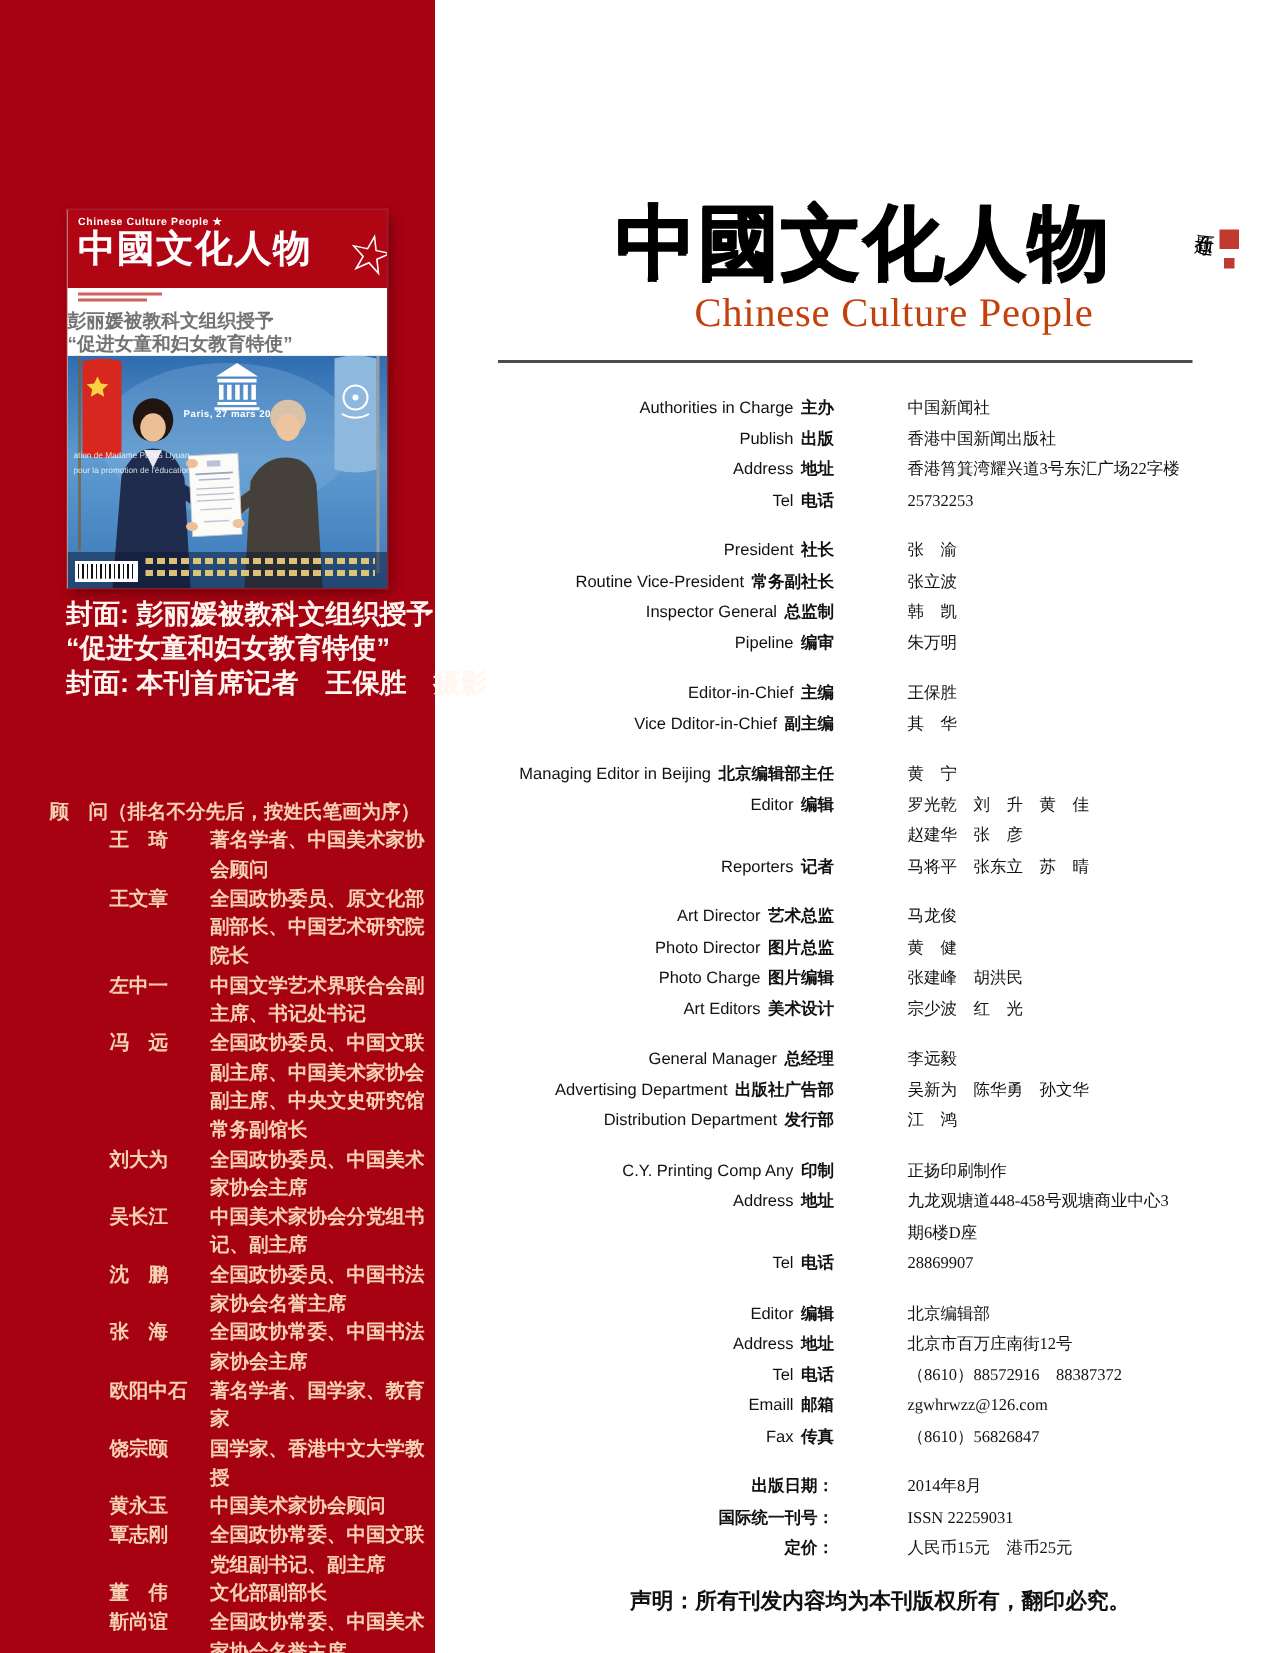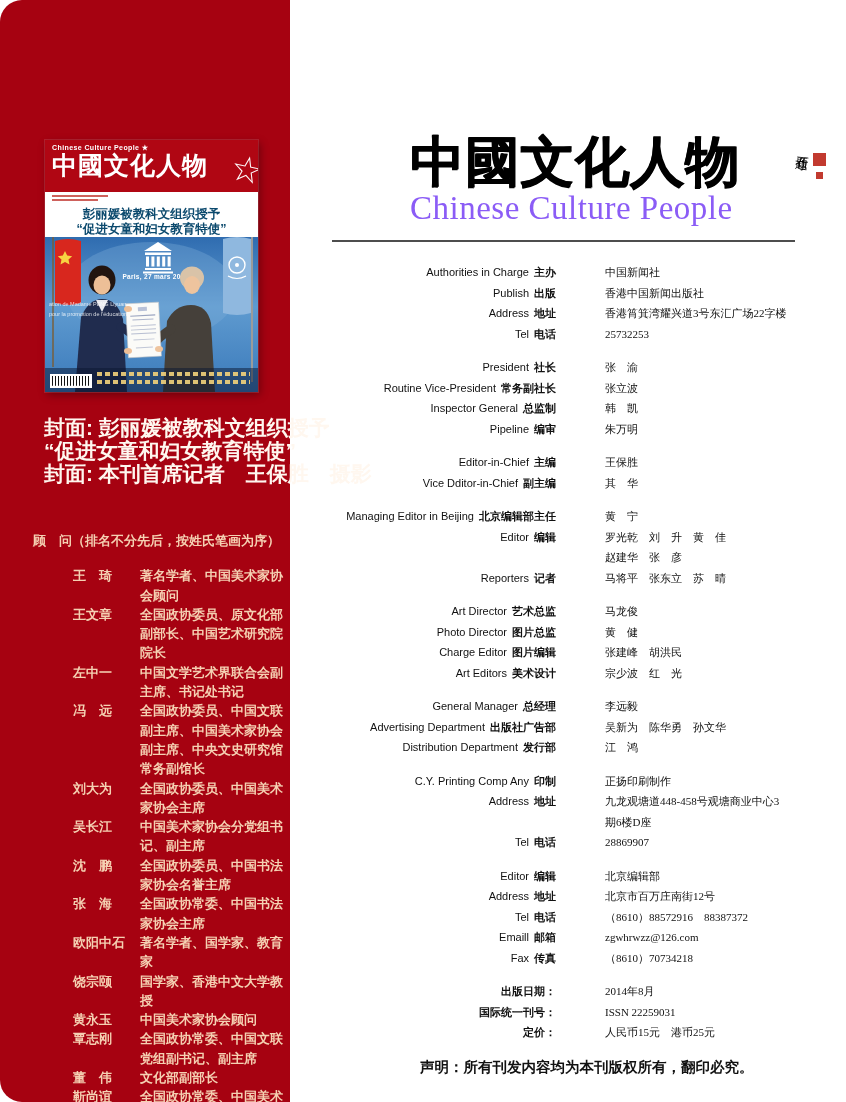--- a/index.html
+++ b/index.html
@@ -1,78 +1,78 @@
 <!DOCTYPE html>
 <html><head>
 <meta charset="utf-8">
 <style>
   html,body{margin:0;padding:0;background:#fff;}
   .page{position:relative;width:846px;height:1102px;overflow:hidden;background:#fff;
-        font-family:"Liberation Sans",sans-serif;color:#111;border-radius:22px;}
+        font-family:"Liberation Sans",sans-serif;color:#111;}
 
   
   .sidebar{position:absolute;left:0;top:0;width:290px;height:1102px;background:#a60211;}
 
   
   .cover{position:absolute;left:45px;top:140px;width:213px;height:252px;background:#fff;
          box-shadow:0 0 0 1px rgba(255,255,255,.12),2px 3px 8px rgba(0,0,0,.35);overflow:hidden;}
   .cover-header{position:relative;height:52px;background:#b00613;padding:4px 7px 0 7px;box-sizing:border-box;}
   .cover-tagline{color:#fff;font-size:7px;letter-spacing:.4px;font-weight:bold;}
   .cover-title{color:#fff;font-size:25px;font-weight:bold;font-family:"DejaVu Serif",serif;
                letter-spacing:1px;line-height:28px;white-space:nowrap;}
   .cover-star{position:absolute;right:-5px;top:12px;color:#fff;font-size:36px;line-height:36px;
               transform:rotate(12deg);}
   .issue-strip{height:15px;background:#fff;padding:3px 0 0 7px;box-sizing:border-box;}
   .issue-strip i{display:block;height:2px;background:#c23a33;opacity:.8;margin-bottom:2px;}
   .issue-strip i:first-child{width:56px;}
   .issue-strip i:last-child{width:46px;}
-  .cover-headline{height:30px;background:#fff;text-align:center;color:#0c4a6e;font-weight:bold;
+  .cover-headline{height:30px;background:#fff;text-align:left;color:#737373;font-weight:bold;
                   font-size:12.5px;line-height:15px;white-space:nowrap;}
   .cover-photo{position:relative;height:155px;overflow:hidden;}
   .cover-photo svg{position:absolute;left:0;top:0;}
   .photo-loc{position:absolute;left:0;top:36px;width:100%;text-align:center;color:#fff;
              font-size:6.5px;font-weight:bold;letter-spacing:.3px;}
   .photo-frag{position:absolute;left:4px;width:205px;color:#fff;font-size:5.5px;opacity:.8;
               white-space:nowrap;overflow:hidden;}
   .photo-frag.f1{top:64px;}
   .photo-frag.f2{top:74px;}
   .photo-overlay{position:absolute;left:0;bottom:0;width:100%;height:24px;
                  background:rgba(10,22,48,.5);}
   .photo-overlay i{display:block;height:4px;margin:4px 8px 0 52px;opacity:.9;
       background:repeating-linear-gradient(90deg,#f3d27a 0 5px,transparent 5px 8px);}
   .barcode{position:absolute;left:5px;bottom:4px;width:42px;height:14px;background:#fff;
       background-image:repeating-linear-gradient(90deg,#111 0 1px,transparent 1px 3px);
       background-size:90% 70%;background-position:50% 50%;background-repeat:no-repeat;
       box-shadow:inset 0 0 0 2px #fff;}
 
   
-  .cover-caption{position:absolute;left:44px;top:416px;color:#fff7ef;font-weight:bold;
-                 font-size:21px;line-height:23px;white-space:nowrap;}
+  .cover-caption{position:absolute;left:44px;top:398px;color:#fff7ef;font-weight:bold;
+                 font-size:18px;line-height:23px;white-space:nowrap;}
 
   
   .advisors{position:absolute;left:33px;top:531px;width:250px;color:#f5d0b2;
             font-size:13px;line-height:19.3px;font-weight:bold;}
-  .advisors-title{margin-bottom:16px;}
+  .advisors-title{margin-bottom:0;}
   .advisor-row{display:flex;margin-left:40px;}
   .advisor-name{min-width:58px;margin-right:9px;white-space:nowrap;}
   .advisor-desc{flex:1;}
 
   
   .main{position:absolute;left:332px;top:0;width:478px;}
   .logo-block{position:relative;margin:133px 0 0 78px;width:372px;}
   .logo-zh{font-family:"DejaVu Serif",serif;font-weight:bold;font-size:54px;line-height:56px;
            letter-spacing:1px;color:#000;white-space:nowrap;
            text-shadow:1px 0 0 #000,0 1px 0 #000;}
   .logo-sign{position:absolute;right:-44px;top:14px;width:34px;height:92px;}
   .sign-text{writing-mode:vertical-rl;font-family:"DejaVu Serif",serif;font-size:13px;
              color:#000;margin-left:2px;transform:rotate(6deg);}
   .seal{position:absolute;right:0;top:6px;width:13px;height:13px;background:#c23a2f;
         box-shadow:0 16px 0 -3px #c23a2f;}
-  .logo-en{font-family:"Liberation Serif",serif;font-size:33px;line-height:38px;color:#8b5cf6;
-           letter-spacing:.5px;white-space:nowrap;}
+  .logo-en{font-family:"Liberation Serif",serif;font-size:27px;line-height:38px;color:#c2410c;
+           letter-spacing:.5px;white-space:nowrap;text-align:center;}
   .divider{height:2px;background:#4d4d4d;margin-top:13px;width:463px;}
 
   .masthead{margin-top:20px;}
   .m-section{margin-bottom:13px;}
   .m-row{display:flex;line-height:20.5px;font-size:11px;gap:36px;}
   .m-label{width:224px;text-align:right;flex-shrink:0;}
   .m-label .zh{font-weight:bold;margin-left:5px;}
   .m-values{margin-left:13px;font-family:Liberation Serif, serif;}
   .m-values div{white-space:nowrap;}
   .statement{margin:15px 0 0 88px;font-weight:bold;font-size:14.5px;}
@@ -356,21 +356,21 @@
               <div>马龙俊</div>
             </div>
           </div>
           <div class="m-row">
             <div class="m-label"><span class="en">Photo Director</span><span class="zh">图片总监</span></div>
             <div class="m-values">
               <div>黄　健</div>
             </div>
           </div>
           <div class="m-row">
-            <div class="m-label"><span class="en">Charge Editor</span><span class="zh">图片编辑</span></div>
+            <div class="m-label"><span class="en">Photo Charge</span><span class="zh">图片编辑</span></div>
             <div class="m-values">
               <div>张建峰　胡洪民</div>
             </div>
           </div>
           <div class="m-row">
             <div class="m-label"><span class="en">Art Editors</span><span class="zh">美术设计</span></div>
             <div class="m-values">
               <div>宗少波　红　光</div>
             </div>
           </div>
@@ -437,21 +437,21 @@
           </div>
           <div class="m-row">
             <div class="m-label"><span class="en">Emaill</span><span class="zh">邮箱</span></div>
             <div class="m-values">
               <div>zgwhrwzz@126.com</div>
             </div>
           </div>
           <div class="m-row">
             <div class="m-label"><span class="en">Fax</span><span class="zh">传真</span></div>
             <div class="m-values">
-              <div>（8610）70734218</div>
+              <div>（8610）56826847</div>
             </div>
           </div>
         </div>
         <div class="m-section">
           <div class="m-row">
             <div class="m-label"><span class="zh">出版日期：</span></div>
             <div class="m-values">
               <div>2014年8月</div>
             </div>
           </div>

